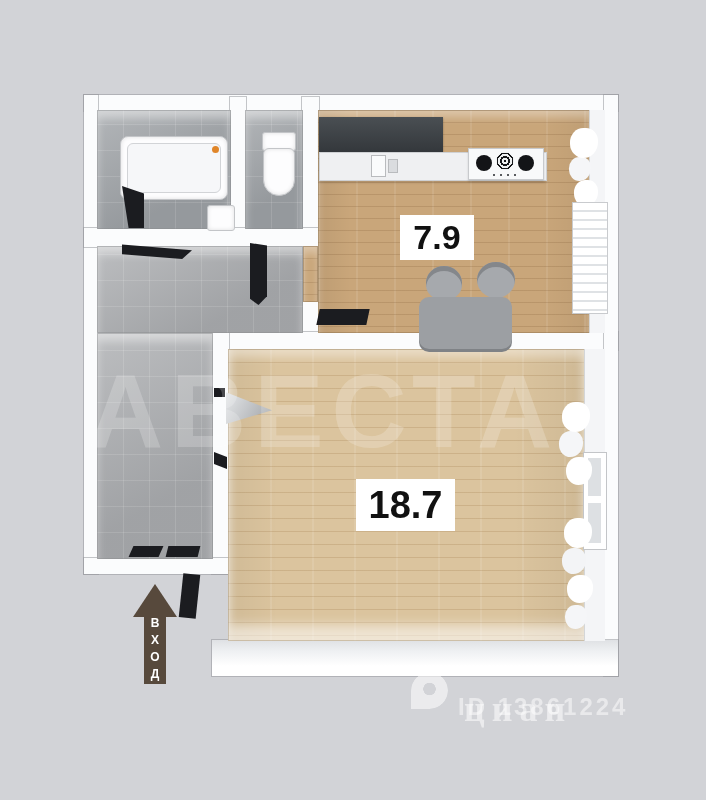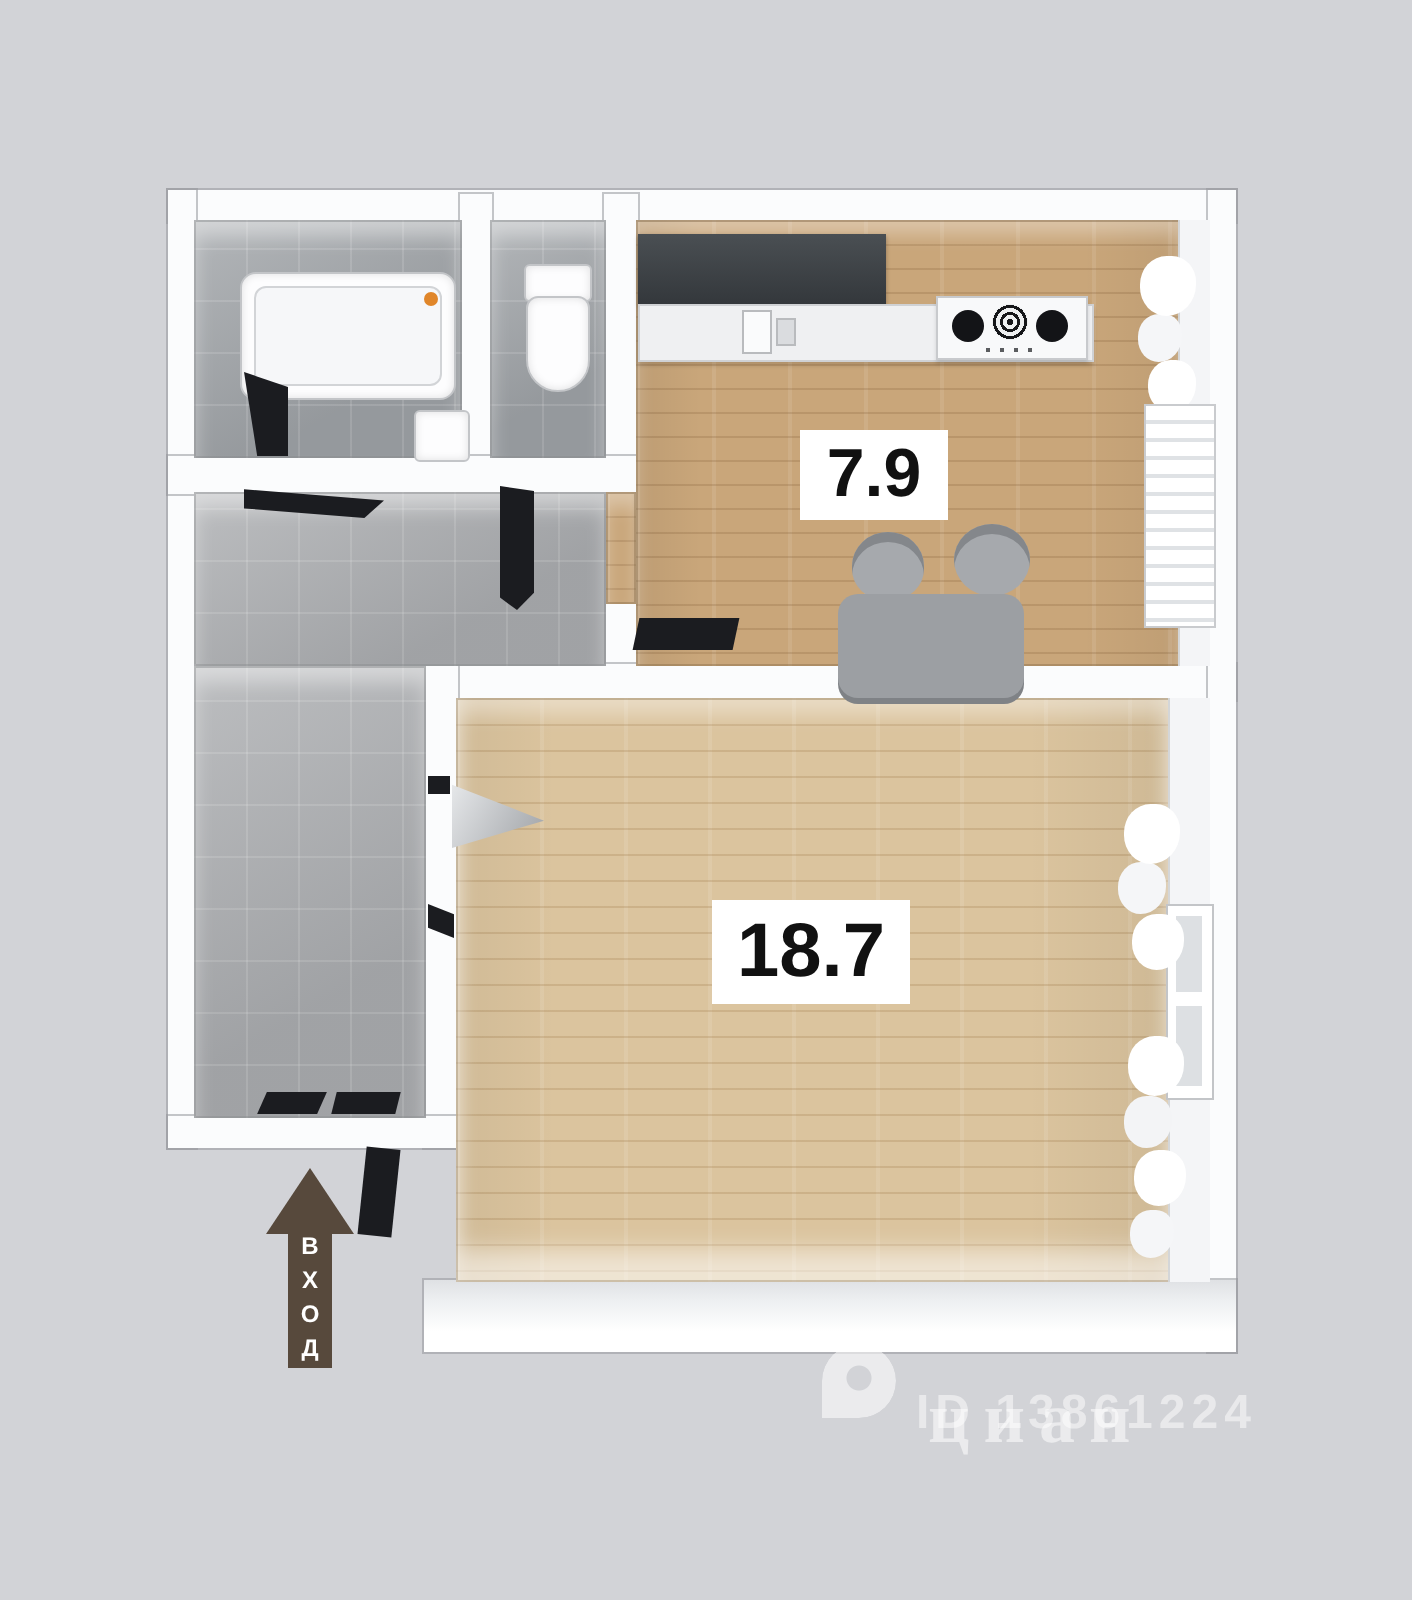--- a/index.html
+++ b/index.html
@@ -107,19 +107,20 @@
   <div class="curt" style="left:564px;top:518px;box-shadow:-4px 28px 0 -2px #f3f4f6, 2px 56px 0 -1px #ffffff, -2px 84px 0 -3px #f5f6f8;"></div>
 
   <div class="fix darkbit" style="left:131px;top:546px;width:30px;height:11px;transform:skewX(-24deg);z-index:5;"></div>
   <div class="fix darkbit" style="left:167px;top:546px;width:32px;height:11px;transform:skewX(-14deg);z-index:5;"></div>
   <div class="fix darkbit" style="left:181px;top:574px;width:17px;height:44px;transform:rotate(6deg);z-index:5;"></div>
   <div class="fix" style="left:133px;top:584px;width:0;height:0;border-left:22px solid transparent;border-right:22px solid transparent;border-bottom:33px solid #57493c;z-index:6;"></div>
   <div class="fix" style="left:144px;top:616px;width:22px;height:68px;background:#57493c;z-index:6;"></div>
   <div class="fix" style="left:144px;top:618px;width:22px;height:64px;z-index:7;display:flex;align-items:center;justify-content:center;writing-mode:vertical-rl;text-orientation:upright;color:#ffffff;font-size:12px;font-weight:bold;letter-spacing:3px;">ВХОД</div>
 
   <div class="arealabel" style="left:400px;top:215px;width:74px;height:45px;font-size:34px;">7.9</div>
-  <div class="arealabel" style="left:356px;top:450px;width:99px;height:52px;font-size:38px;">18.7</div>
+  <div class="arealabel" style="left:356px;top:479px;width:99px;height:52px;font-size:38px;">18.7</div>
 
+  <div class="wm" style="left:88px;top:352px;font-size:104px;letter-spacing:8px;opacity:0.20;">АВЕСТА</div>
   <div class="wm" style="left:411px;top:672px;width:37px;height:37px;background:rgba(255,255,255,0.55);border-radius:50% 50% 50% 0;-webkit-mask:radial-gradient(circle at 50% 46%,transparent 0 6px,#000 6.5px);mask:radial-gradient(circle at 50% 46%,transparent 0 6px,#000 6.5px);"></div>
   <div class="wm" style="left:464px;top:688px;font-size:36px;letter-spacing:7px;color:rgba(255,255,255,0.55);font-family:Liberation Serif, serif;">циан</div>
   <div class="wm" style="left:458px;top:693px;font-size:24px;letter-spacing:3px;color:rgba(255,255,255,0.50);">ID 13861224</div>
 
 </div>
 
 </body></html>

